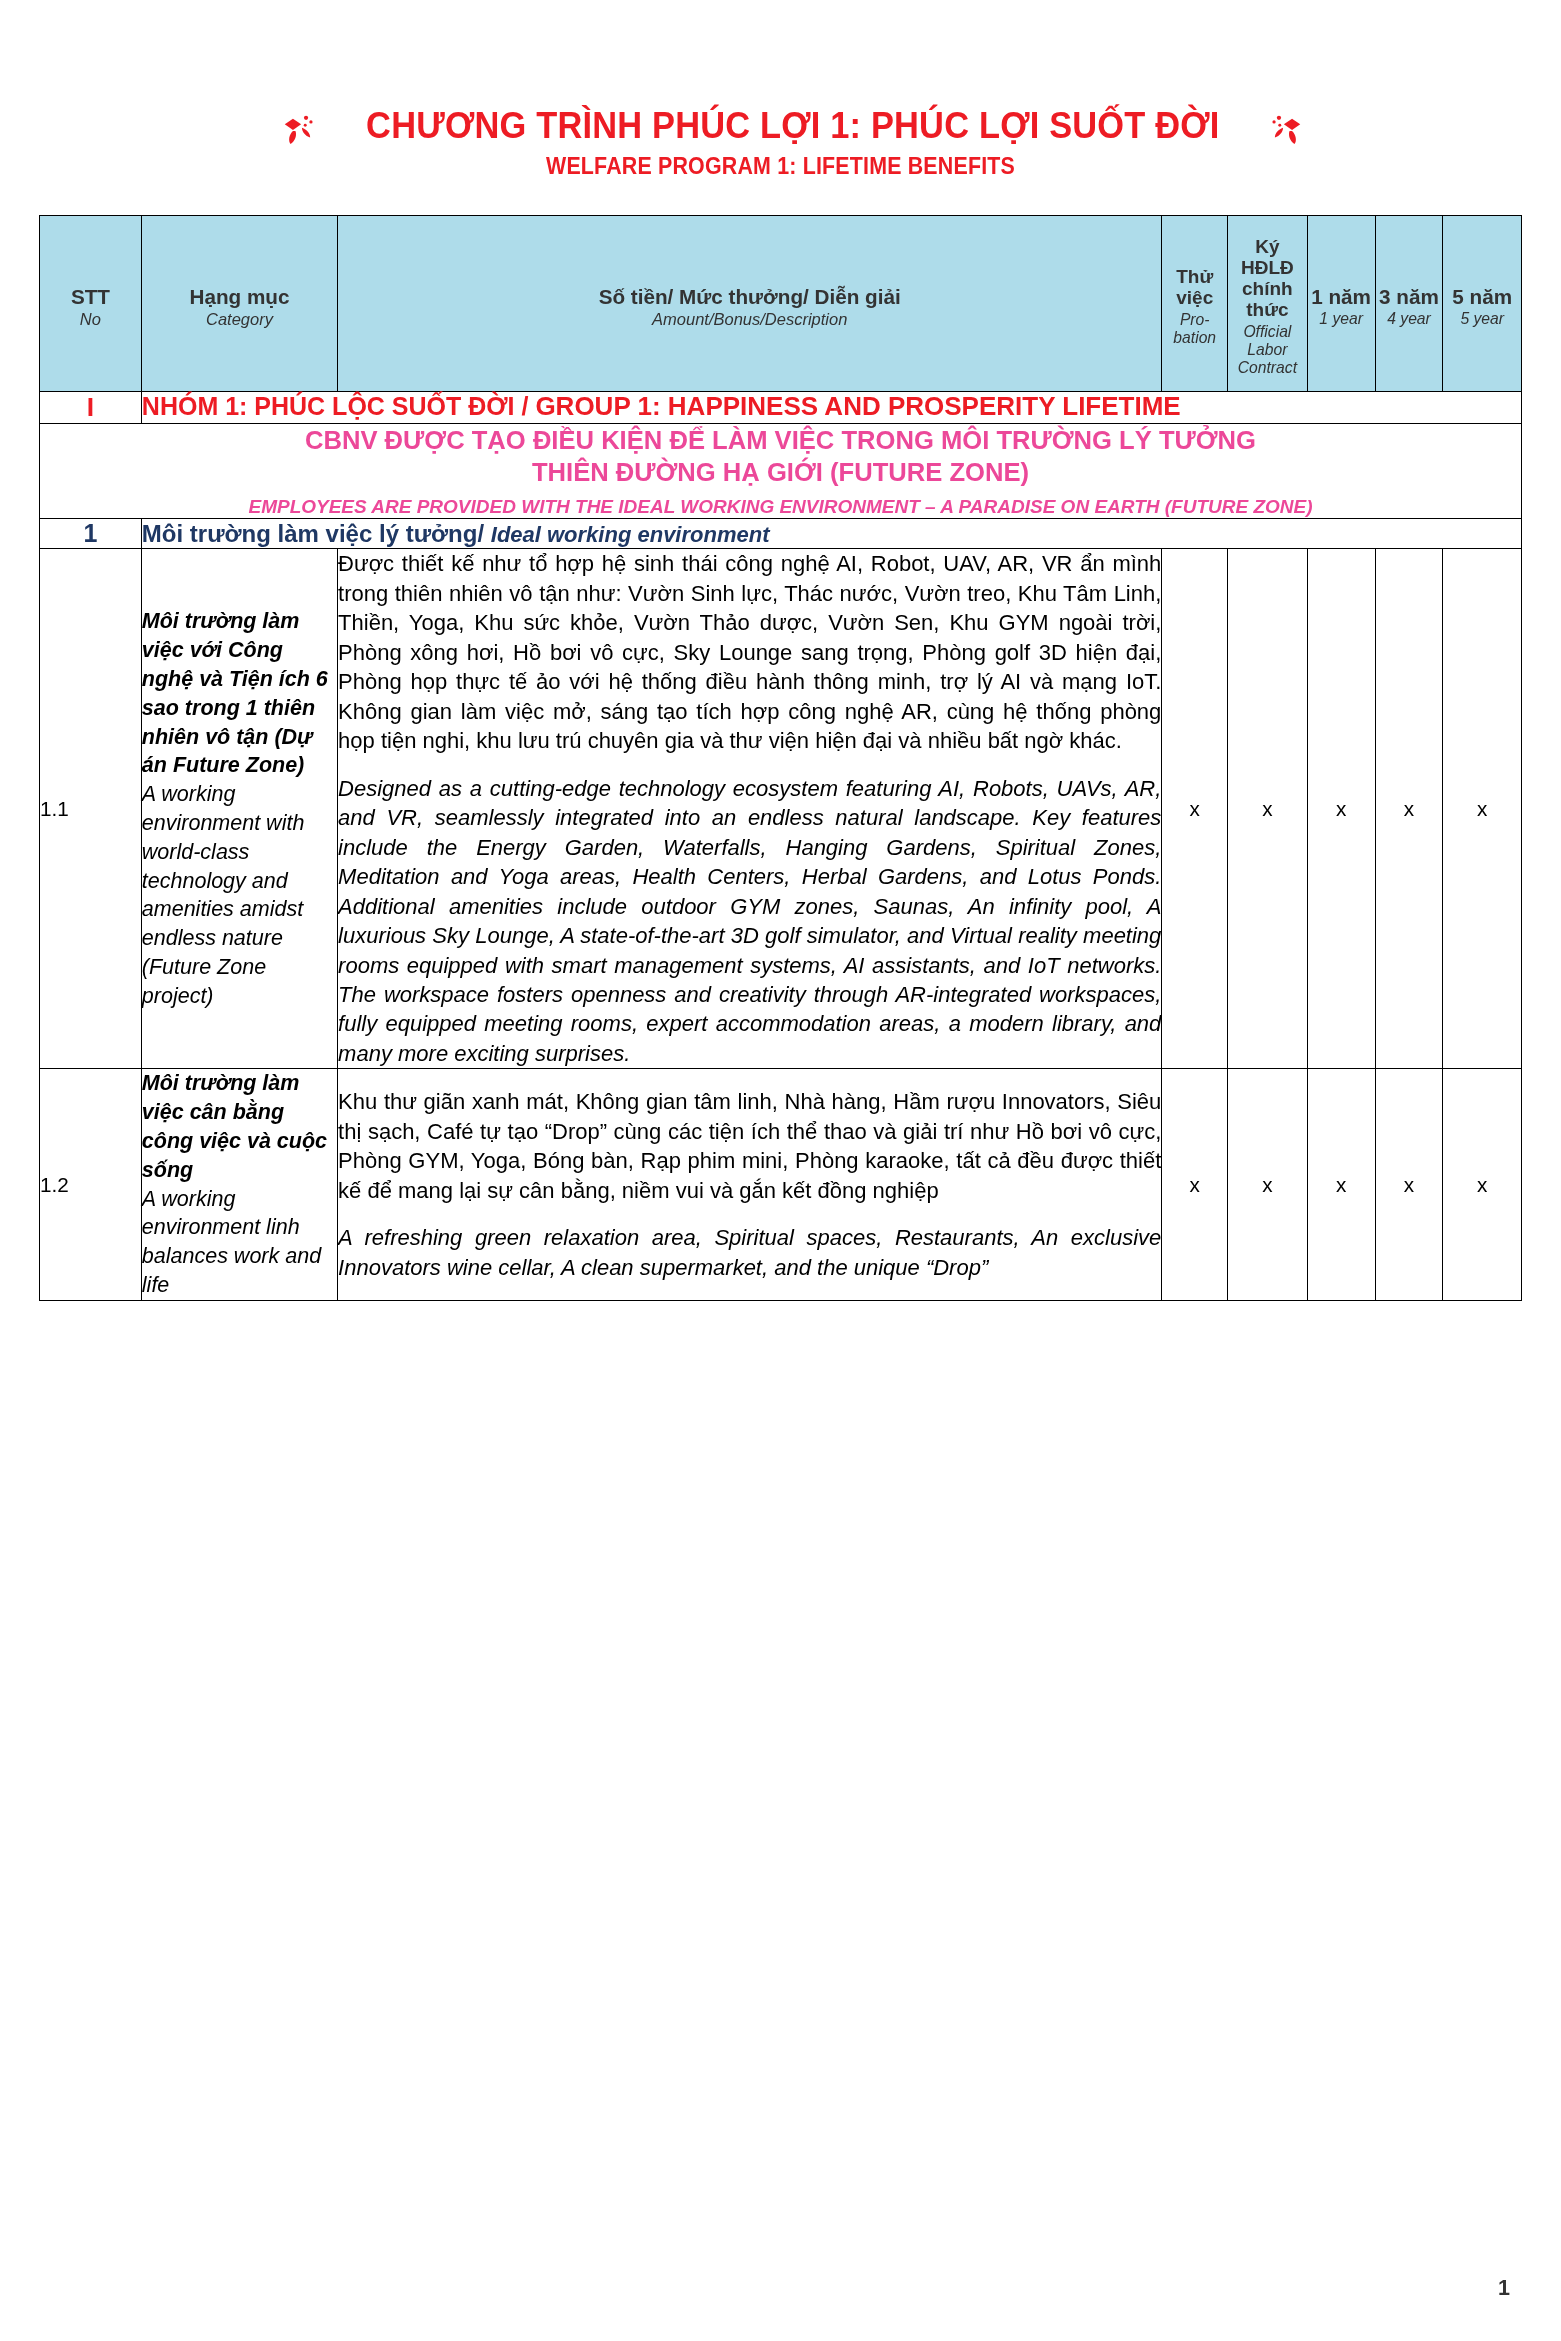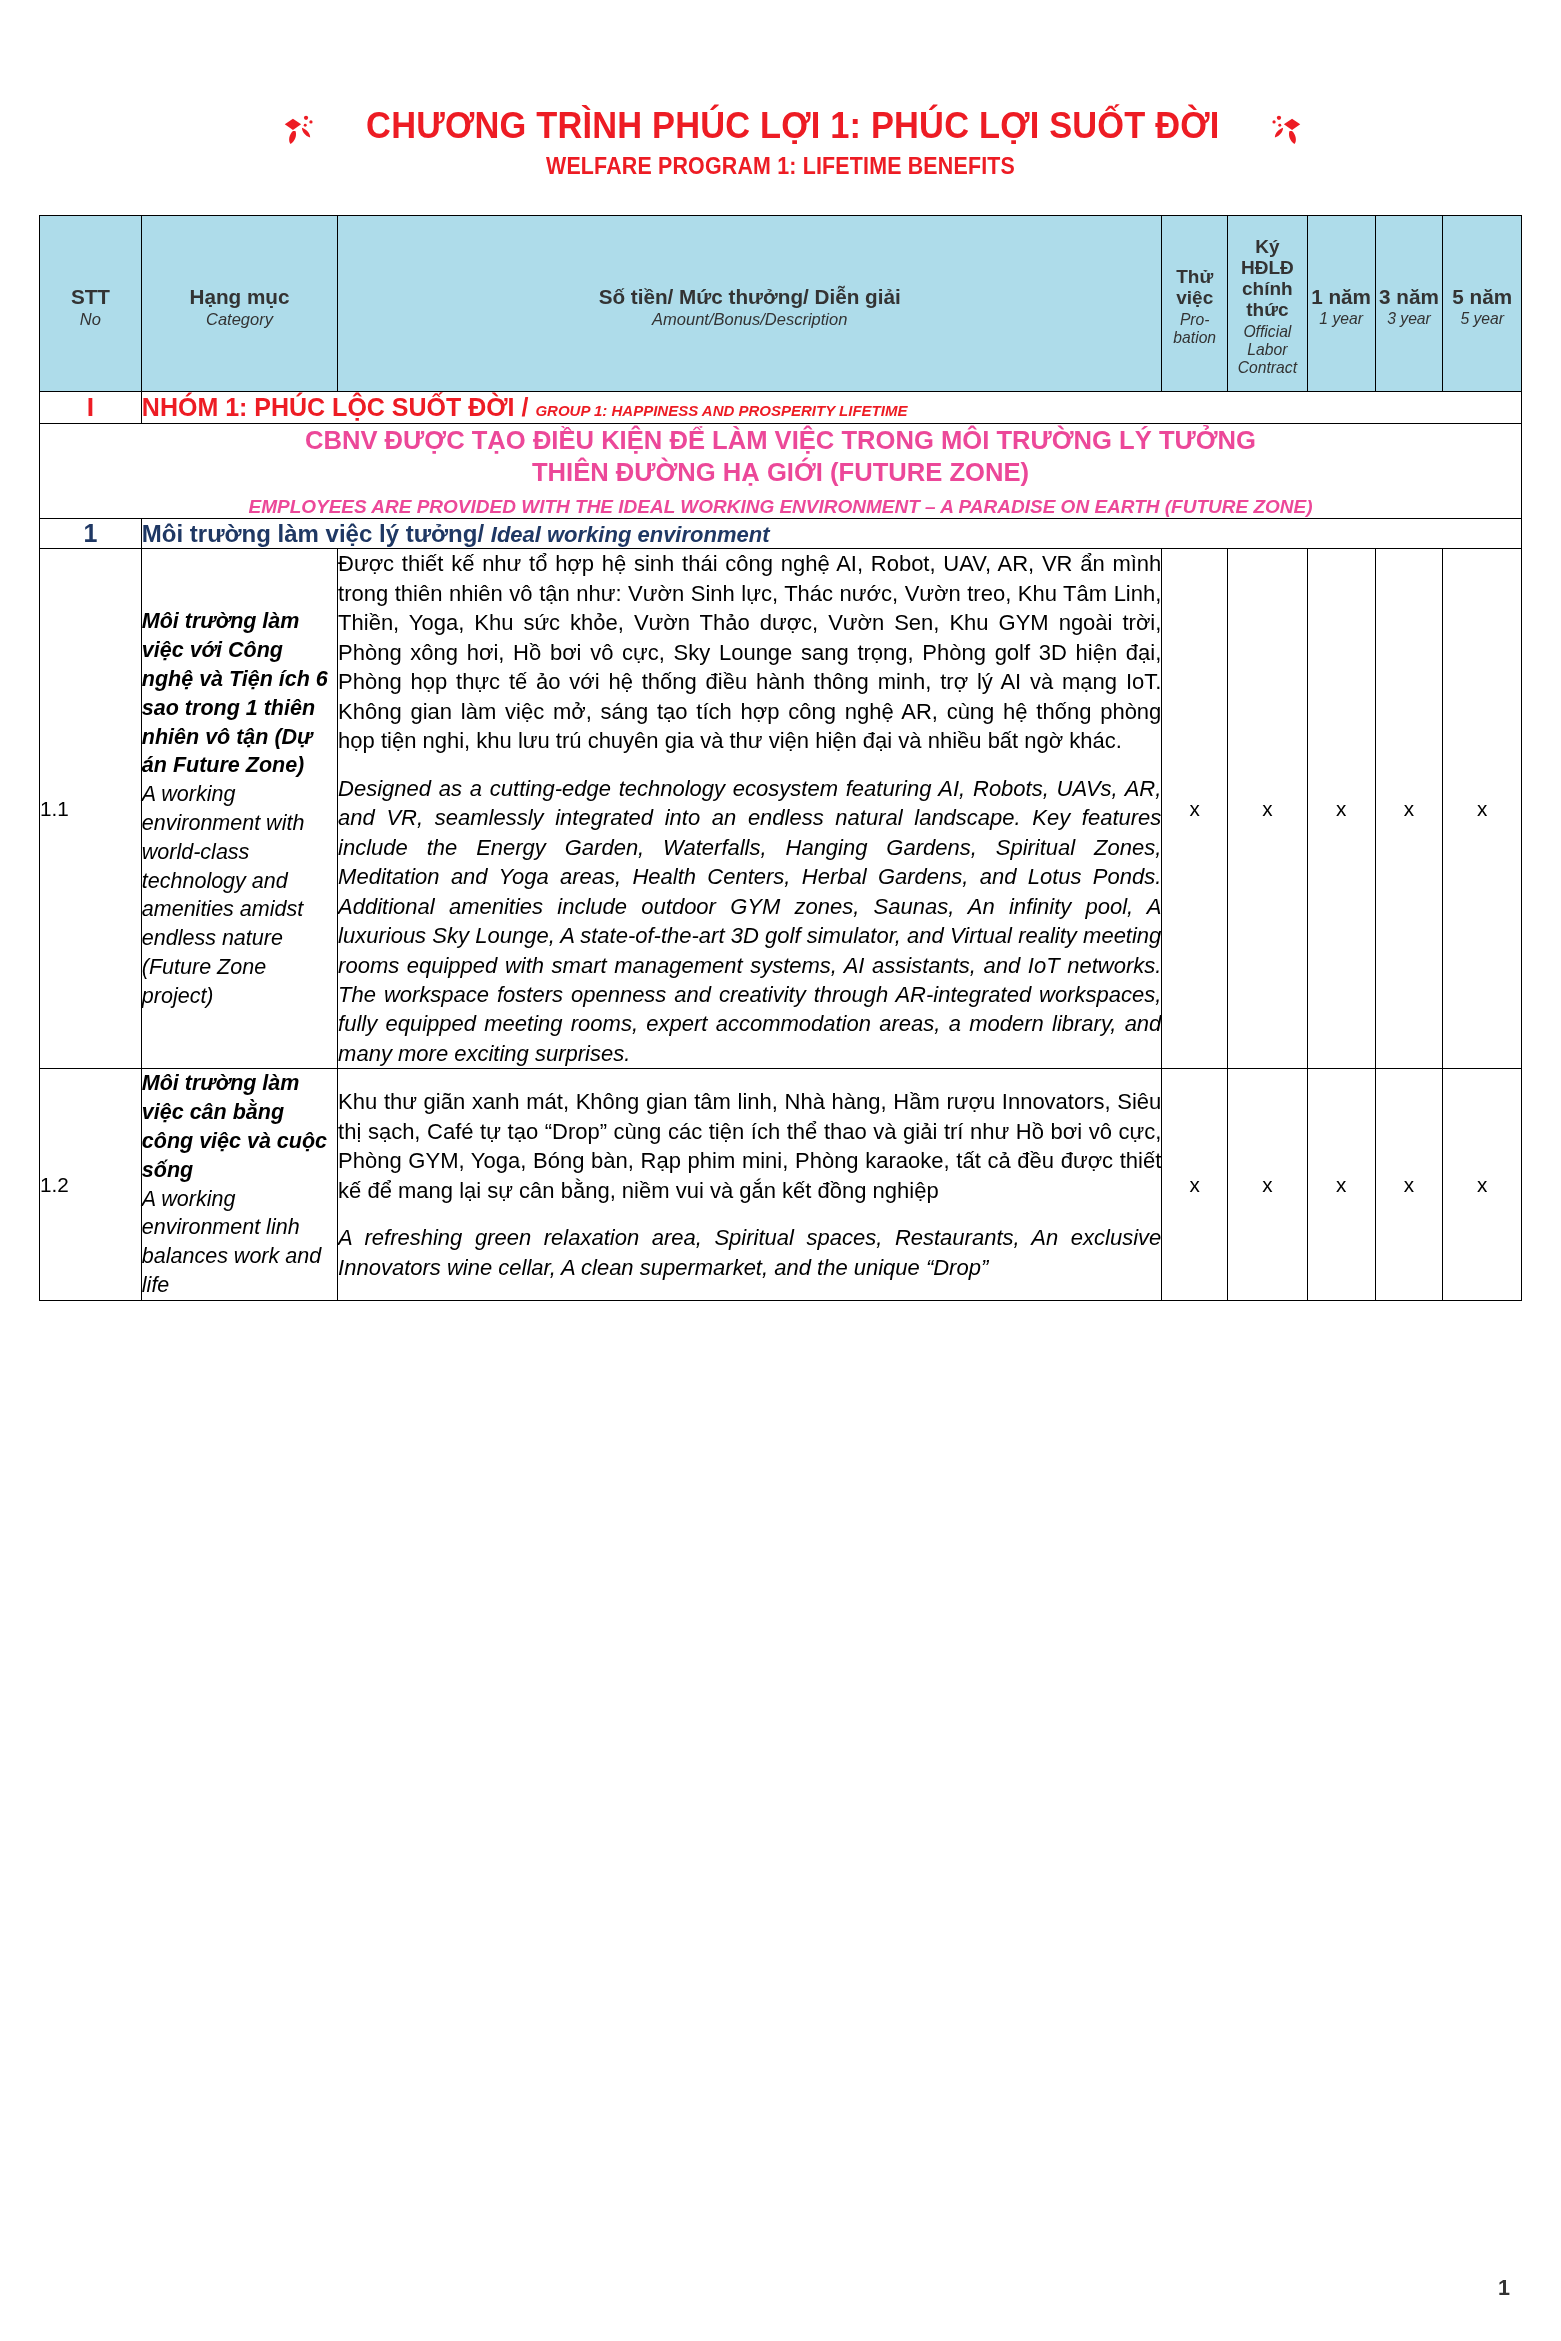--- a/index.html
+++ b/index.html
@@ -131,22 +131,21 @@
   td.grp-title {
     background: #ffffff;
     padding: 18px 11.6px 18px 15px;
     color: #ED1C24;
     font-size: 25px;
     font-weight: bold;
     line-height: 1.15;
     border-left: 0.8px solid #000;
   }
   td.grp-title .grp-en {
-    font-style: italic;
-    font-size: 15px;
+    font-size: 26px;
     font-weight: bold;
   }
 
   
   td.banner {
     text-align: center;
     color: #ec4899;
     font-weight: bold;
     padding: 15px 25px 18px 25px;
     background: #fff;
@@ -299,21 +298,21 @@
         <td class="h-narrow">
           <span class="h-vi">Ký HĐLĐ chính thức</span>
           <span class="h-en">Official Labor Contract</span>
         </td>
         <td class="h-yr">
           <span class="h-vi">1 năm</span>
           <span class="h-en">1 year</span>
         </td>
         <td class="h-yr">
           <span class="h-vi">3 năm</span>
-          <span class="h-en">3 year</span>
+          <span class="h-en">4 year</span>
         </td>
         <td class="h-yr">
           <span class="h-vi">5 năm</span>
           <span class="h-en">5 year</span>
         </td>
       </tr>
     </thead>
 
     <tbody>
 

